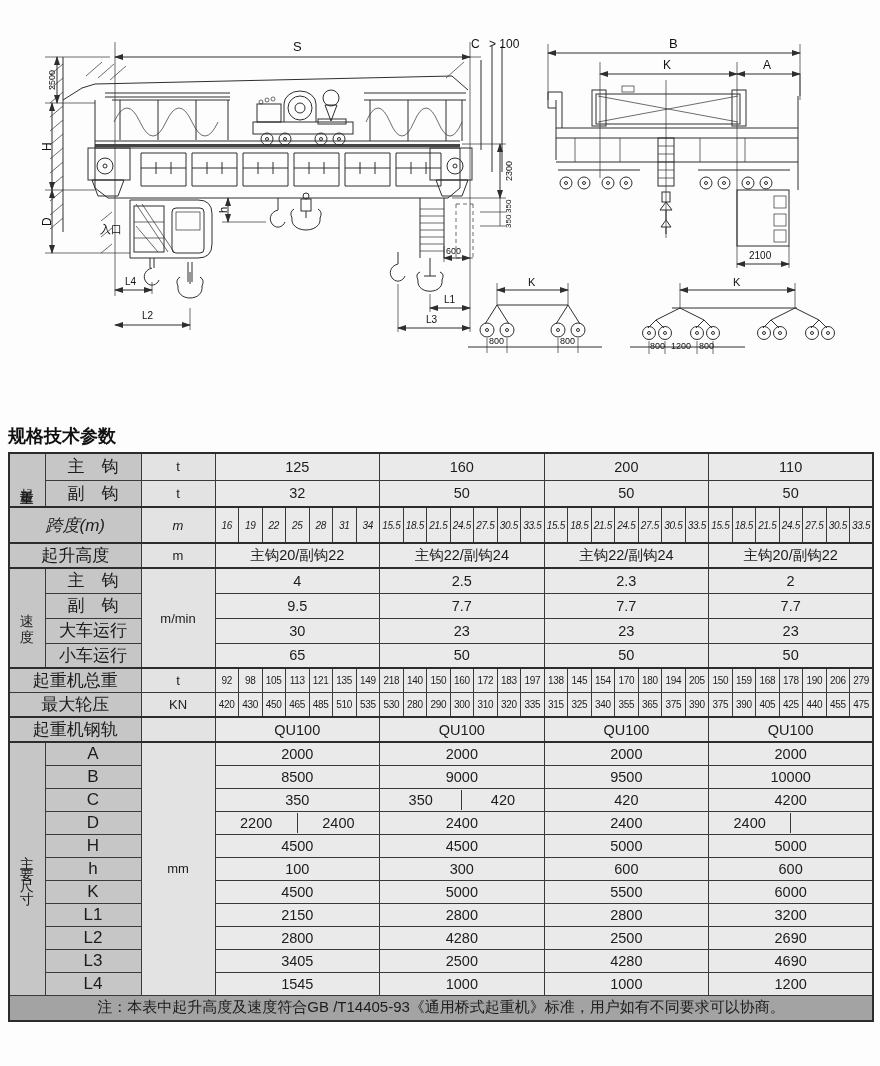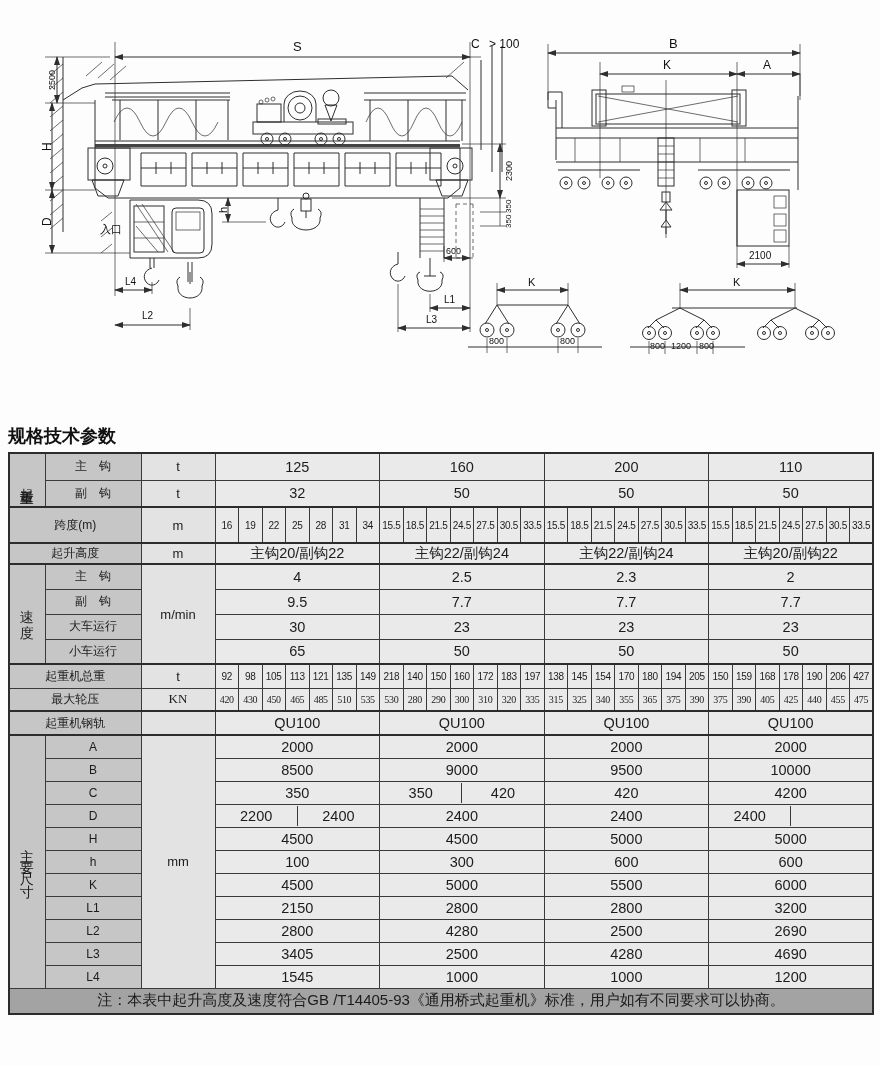--- a/index.html
+++ b/index.html
@@ -8,28 +8,28 @@
   svg.drawing path, svg.drawing line, svg.drawing rect, svg.drawing circle, svg.drawing polyline, svg.drawing polygon{stroke:#2e2e2e;fill:none;stroke-width:1;}
   svg.drawing .thin{stroke-width:0.7;}
   svg.drawing .fillk{fill:#444;stroke:none;}
   svg.drawing text{fill:#111;stroke:none;font-family:"Liberation Sans","DejaVu Sans",sans-serif;}
   svg.drawing .dash{stroke-dasharray:4 3;}
   .section-title{margin:4px 0 4px 8px;font-size:18px;font-weight:bold;color:#111;}
   table.spec{border-collapse:collapse;table-layout:fixed;width:864px;margin:0 0 0 8px;border:2px solid #2c2c2c;}
   table.spec td{border:1px solid #3a3a3a;text-align:center;vertical-align:middle;padding:0;overflow:hidden;white-space:nowrap;}
   td.grp{background:#c6c6c6;writing-mode:vertical-rl;text-orientation:upright;font-size:14px;}
   td.g3{letter-spacing:2px;} td.g2{letter-spacing:16px;} td.g4{letter-spacing:12px;}
-  td.lbl{background:#c6c6c6;font-size:12px;}
+  td.lbl{background:#c6c6c6;font-size:17px;}
   td.unit{background:#e3e3e3;font-size:13px;border-right:2px solid #2c2c2c;}
   td.val{background:#eaeaea;font-size:14.5px;}
   td.num{background:#eaeaea;font-size:10px;letter-spacing:-0.3px;}
   td.gs{border-left:2px solid #2c2c2c;}
   tr.bt td{border-top:2px solid #2c2c2c;}
-  tr.rl{height:27px;} tr.rs{height:36px;} tr.rh{height:21px;padding-left:44px;} tr.rsp{height:25px;}
-  tr.rw{height:24px;} tr.rx{height:23px;font-family:Liberation Serif, serif;} tr.rr{height:24px;margin-top:6px;} tr.rd{height:23px;} tr.rn{height:26px;}
+  tr.rl{height:27px;} tr.rs{height:36px;font-style:italic;} tr.rh{height:21px;padding-left:44px;} tr.rsp{height:25px;}
+  tr.rw{height:24px;} tr.rx{height:23px;} tr.rr{height:24px;margin-top:6px;} tr.rd{height:23px;} tr.rn{height:26px;}
   .flexwrap{display:flex;align-items:stretch;width:100%;height:100%;}
   .flexwrap .sub{flex:1;display:flex;align-items:center;justify-content:center;border-left:1px solid #3a3a3a;padding:2px 0;}
   .flexwrap .sub:first-child{border-left:0;}
   td.note{background:#a3a3a3;font-size:15px;text-align:left;padding-left:46px;border-top:2px solid #2c2c2c;}
 </style>
 </head>
 <body>
 
 <div class="page">
 
@@ -422,21 +422,21 @@
           <td class="num">170</td>
           <td class="num">180</td>
           <td class="num">194</td>
           <td class="num">205</td>
           <td class="num gs">150</td>
           <td class="num">159</td>
           <td class="num">168</td>
           <td class="num">178</td>
           <td class="num">190</td>
           <td class="num">206</td>
-          <td class="num">427</td>
+          <td class="num">279</td>
         </tr>
       <tr class="rx">
         <td class="lbl" colspan="2">最大轮压</td>
         <td class="unit">KN</td>
       <td class="num">420</td>
           <td class="num">430</td>
           <td class="num">450</td>
           <td class="num">465</td>
           <td class="num">485</td>
           <td class="num">510</td>

